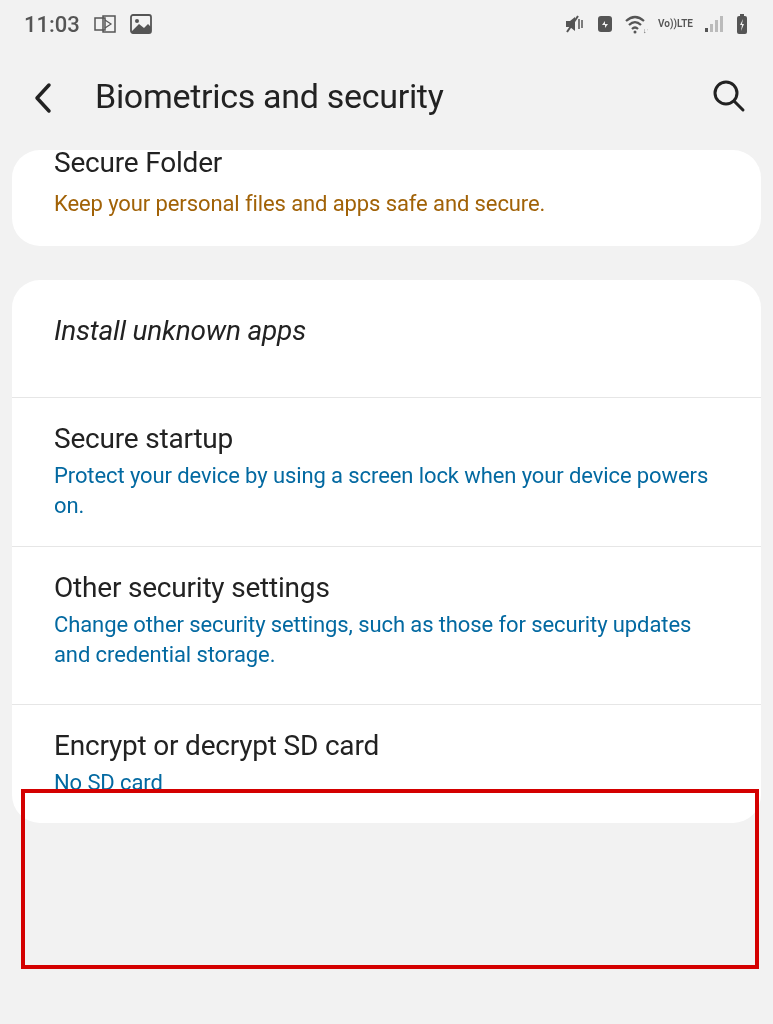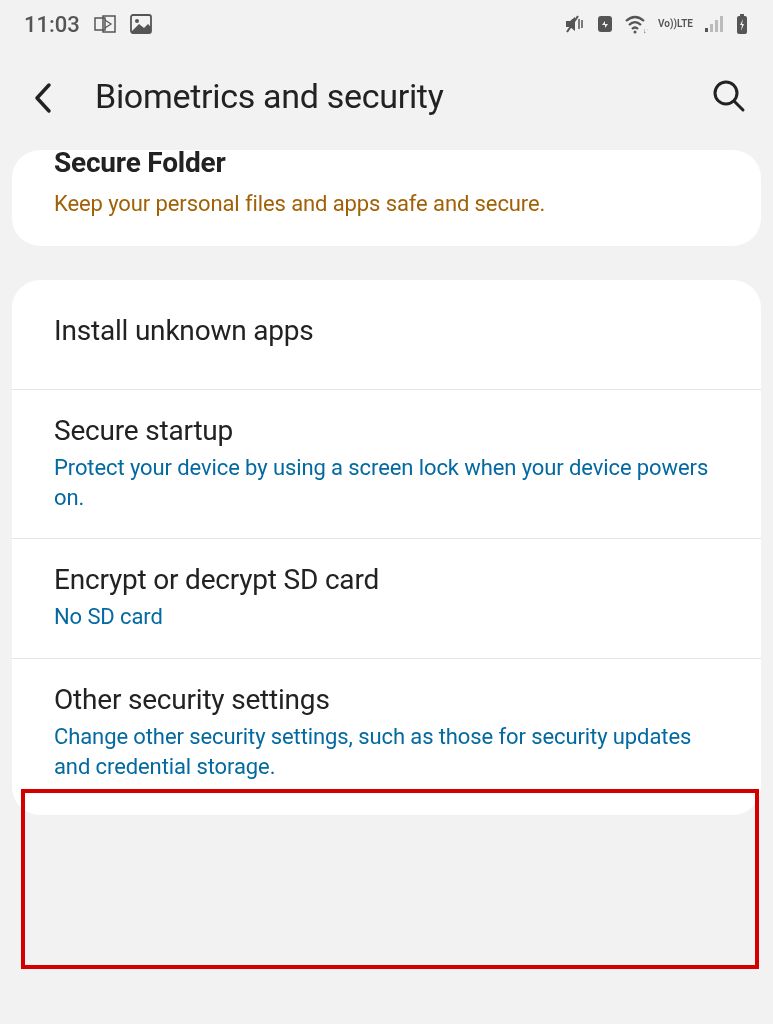--- a/index.html
+++ b/index.html
@@ -99,21 +99,21 @@
     .item-subtitle {
       font-size: 22px;
       color: #0369a1;
       font-weight: 400;
       line-height: 1.35;
       letter-spacing: -0.1px;
     }
     .secure-folder-title {
       font-size: 28px;
       color: #222;
-      font-weight: 700;
+      font-weight: 400;
       margin-bottom: 8px;
       letter-spacing: -0.2px;
       position: relative;
       top: -4px;
     }
     .secure-folder-sub {
       font-size: 22px;
       color: #a16207;
       font-weight: 400;
       letter-spacing: -0.1px;
@@ -211,29 +211,29 @@
   </div>
 </div>
 
 <div class="card card-top">
   <div class="secure-folder-title">Secure Folder</div>
   <div class="secure-folder-sub">Keep your personal files and apps safe and secure.</div>
 </div>
 
 <div class="card card-main">
   <div class="item" style="padding-top:34px;padding-bottom:34px;">
-    <div class="item-title" style="margin-bottom:8px;">Install unknown apps</div>
+    <div class="item-title" style="margin-bottom:16px;font-style:italic;">Install unknown apps</div>
   </div>
   <div class="item">
     <div class="item-title">Secure startup</div>
     <div class="item-subtitle">Protect your device by using a screen lock when your device powers on.</div>
   </div>
+  <div class="item" style="padding-bottom:34px;">
+    <div class="item-title">Other security settings</div>
+    <div class="item-subtitle">Change other security settings, such as those for security updates and credential storage.</div>
+  </div>
   <div class="item">
     <div class="item-title">Encrypt or decrypt SD card</div>
     <div class="item-subtitle">No SD card</div>
   </div>
-  <div class="item" style="padding-bottom:34px;">
-    <div class="item-title">Other security settings</div>
-    <div class="item-subtitle">Change other security settings, such as those for security updates and credential storage.</div>
-  </div>
 </div>
 
 <div class="highlight-box"></div>
 
 </body></html>

